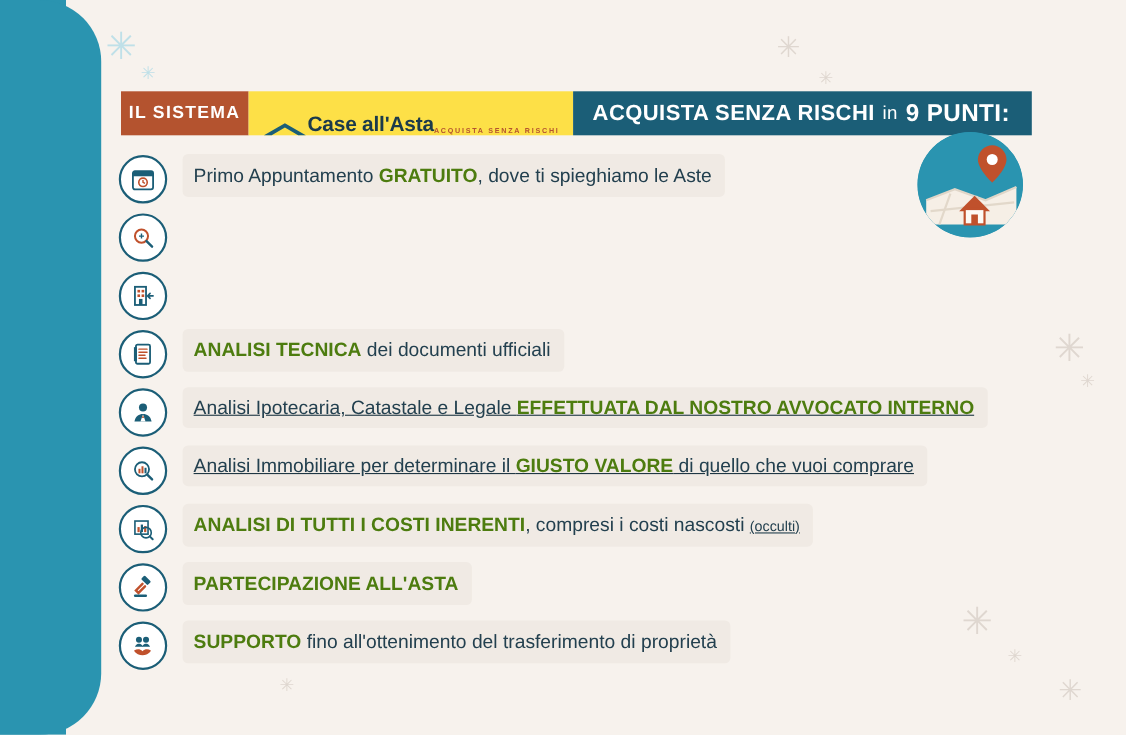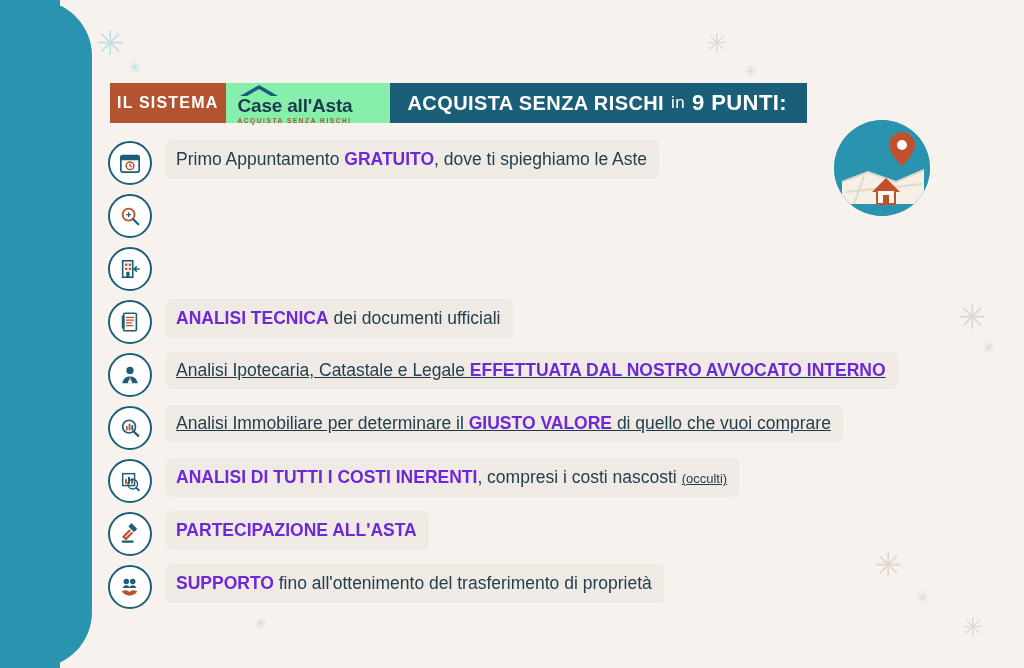--- a/index.html
+++ b/index.html
@@ -64,25 +64,25 @@
     background: #b4532f;
     color: #ffffff;
     font-weight: bold;
     font-size: 16px;
     letter-spacing: 1.2px;
     display: flex;
     align-items: center;
     padding: 0 7px;
   }
   .hdr-logo {
-    background: #86efac;
+    background: #fde047;
     padding: 2px 12px 0 12px;
     display: flex;
-    flex-direction: column;
-    align-items: flex-start;
+    flex-direction: row;
+    align-items: flex-end;
     justify-content: center;
     min-width: 140px;
   }
   .logo-roof {
     width: 42px;
     height: 13px;
     position: relative;
     margin-bottom: -1px;
   }
   .logo-roof svg { display: block; }
@@ -163,21 +163,21 @@
     border-radius: 5px;
     padding: 8px 12px 8px 10px;
     font-size: 17.5px;
     line-height: 1.32;
     color: #1f3744;
     display: inline-block;
     max-width: 760px;
   }
   .row.tall .row-text { padding-top: 7px; padding-bottom: 7px; text-decoration: underline; }
   .em {
-    color: #6d28d9;
+    color: #4d7c0f;
     font-weight: bold;
   }
   .plain { color: #23404f; text-align: right; }
   .tiny { font-size: 13px; text-decoration: underline; }
 </style>
 </head>
 <body>
 
 <div class="bg"></div>
 <div class="teal-panel-2"></div>

